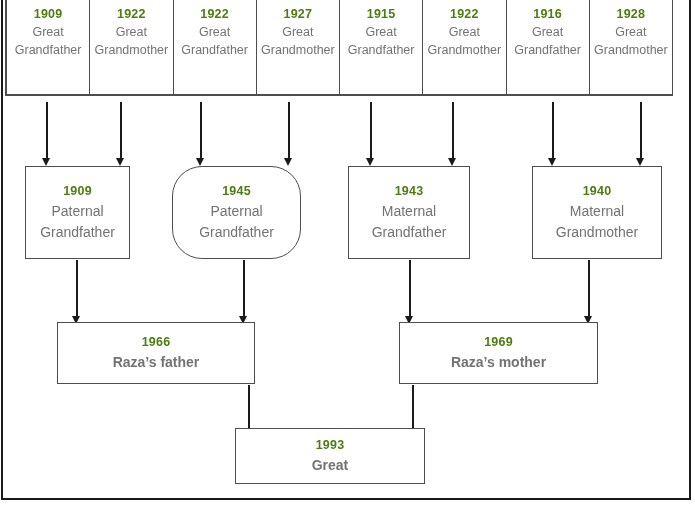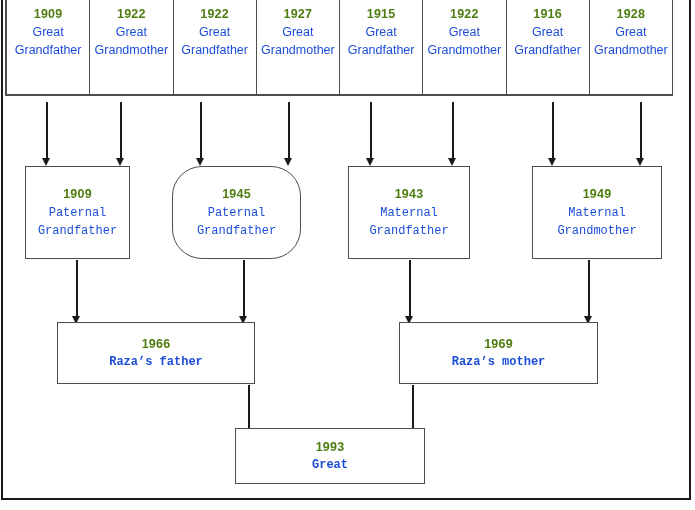--- a/index.html
+++ b/index.html
@@ -54,38 +54,38 @@
   .gen1-cell:first-child {
     border-left: 2px solid #4d4d4d;
   }
   .year {
     color: #4d7c0f;
     font-weight: bold;
     font-size: 12.5px;
     letter-spacing: 0.2px;
   }
   .role {
-    color: #1d4ed8;
+    color: #737373;
     font-size: 12.5px;
     font-weight: normal;
   }
   
   .node-box {
     position: absolute;
     box-sizing: border-box;
     border: 1.5px solid #4d4d4d;
     background: #ffffff;
     text-align: center;
     display: flex;
     flex-direction: column;
     justify-content: center;
     line-height: 1.5;
   }
   .node-box .year { font-size: 12.5px; }
-  .node-box .role { font-size: 12px; font-family: Liberation Mono, monospace; }
+  .node-box .role { font-size: 14px; }
   .node-box.bold-name .role { font-weight: bold; }
 
   
   .arrow {
     position: absolute;
     width: 1.5px;
     background: #1a1a1a;
   }
   .arrow::after {
     content: "";
@@ -170,21 +170,21 @@
     <div class="role">Grandfather</div>
   </div>
 
   <div class="node-box" style="left:348px; top:166px; width:122px; height:93px;">
     <div class="year">1943</div>
     <div class="role">Maternal</div>
     <div class="role">Grandfather</div>
   </div>
 
   <div class="node-box" style="left:532px; top:166px; width:130px; height:93px;">
-    <div class="year">1949</div>
+    <div class="year">1940</div>
     <div class="role">Maternal</div>
     <div class="role">Grandmother</div>
   </div>
 
   <div class="arrow" style="left:76px;  top:260px; height:57px;"></div>
   <div class="arrow" style="left:243px; top:260px; height:57px;"></div>
   <div class="arrow" style="left:409px; top:260px; height:57px;"></div>
   <div class="arrow" style="left:588px; top:260px; height:57px;"></div>
 
   <div class="node-box bold-name" style="left:57px; top:322px; width:198px; height:62px;">

